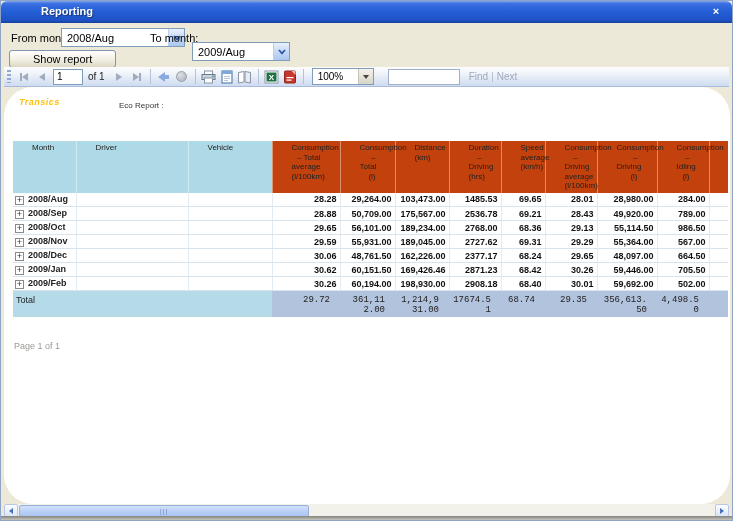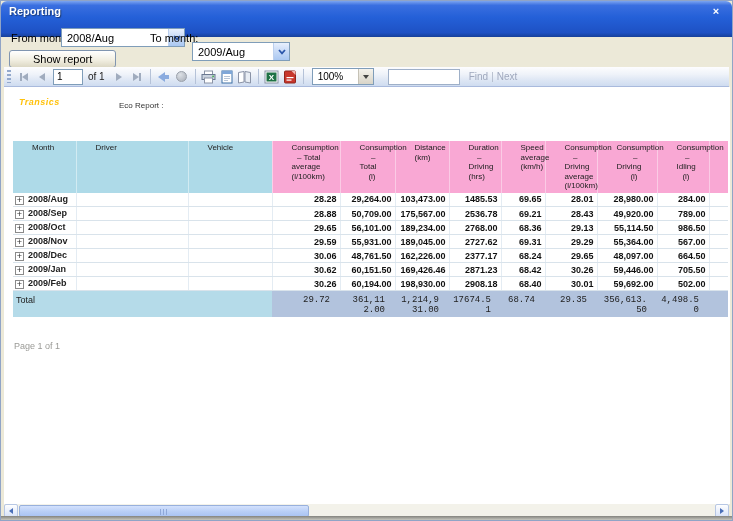--- a/index.html
+++ b/index.html
@@ -4,23 +4,24 @@
 <style>
   html,body{margin:0;padding:0;background:#cfcfc8;}
   *{box-sizing:border-box;}
   .window{
     position:relative;width:733px;height:521px;margin:0;
     background:#ece9d8;font-family:"Liberation Sans",sans-serif;
     border:1px solid #90a4c6;overflow:hidden;
   }
   
   .titlebar{
-    position:absolute;top:0;left:0;right:0;height:36px;
+    position:absolute;top:0;left:0;right:0;height:22px;
     background:linear-gradient(180deg,#7ba4f0 0%,#3a6fe0 12%,#2460d8 45%,#1e51c4 88%,#16409a 100%);
     border-radius:6px 6px 0 0;
+    padding-left:32px;
   }
   .title-text{color:#fff;font-size:11px;font-weight:bold;padding:4px 0 0 8px;text-shadow:1px 1px 1px #1a3a77;}
   .close-btn{position:absolute;right:8px;top:3px;width:16px;height:15px;color:#fff;
     font-size:11px;font-weight:bold;text-align:center;line-height:15px;cursor:default;}
   
   .filters{position:absolute;top:22px;left:0;right:0;height:44px;}
   .flabel{position:absolute;font-size:11px;color:#000;}
   .from-label{left:10px;top:9px;}
   .to-label{left:149px;top:9px;}
   .combo{position:absolute;height:19px;background:#fff;border:1px solid #7f9db9;display:flex;}
@@ -55,32 +56,32 @@
   .zoom-combo{display:flex;height:17px;border:1px solid #7f9db9;background:#fff;width:62px;margin:0 4px;}
   .zoom-text{flex:1;font-size:10px;padding:2px 0 0 5px;}
   .zoom-btn{width:15px;background:linear-gradient(180deg,#f4f2ec,#d8d4c8);border-left:1px solid #c6c2b6;
     display:flex;align-items:center;justify-content:center;}
   .zoom-arrow{width:0;height:0;border:3px solid transparent;border-bottom:none;border-top:4px solid #444;}
   .find-input{width:72px;height:16px;border:1px solid #9fb0c8;font-size:10px;padding:0 3px;margin:0 6px 0 10px;font-family:"Liberation Sans",sans-serif;}
   .find-link,.next-link{color:#9fa8bd;margin:0 3px;}
   .pipe{color:#b0b8c8;}
   .icon-svg{display:block;}
   
-  .report{position:absolute;top:86px;left:3px;right:2px;height:417px;background:#fff;overflow:hidden;}
+  .report{position:absolute;top:86px;left:3px;right:2px;height:417px;background:#fff;overflow:hidden;border-radius:29px;}
   .logo{position:absolute;left:15px;top:10px;font-size:9px;font-weight:bold;font-style:italic;
     color:#ffc20e;letter-spacing:.5px;}
   .report-title{position:absolute;left:115px;top:14px;font-size:8px;color:#333;}
   .tablewrap{position:absolute;left:9px;top:54px;width:715px;overflow:hidden;}
   table{border-collapse:collapse;table-layout:fixed;width:736px;}
   col.c0{width:63px}col.c1{width:112px}col.c2{width:84px}col.c3{width:68px}
   col.c4{width:55px}col.c5{width:54px}col.c6{width:52px}col.c7{width:44px}
   col.c8{width:52px}col.c9{width:60px}col.c10{width:52px}col.c11{width:40px}
   th{font-size:8px;font-weight:normal;color:#222;vertical-align:top;padding:2px 19px;height:42px;line-height:9.5px;}
   th.hl{background:#aedae8;text-align:left;border-right:1px solid rgba(255,255,255,.45);}
-  th.hn{background:#f9a8d4;text-align:right;white-space:pre-line;border-right:1px solid rgba(255,255,255,.4);}
+  th.hn{background:#c2410c;text-align:right;white-space:pre-line;border-right:1px solid rgba(255,255,255,.4);}
   td{font-size:9px;height:14px;padding:1px 3px;color:#111;}
   tr.data-row td{border-right:1px solid #e4ecf3;border-bottom:1px solid #d9e3eb;background:#fff;}
   tr.data-row td.monthcell{padding-left:2px;white-space:nowrap;}
   .mon{font-weight:bold;color:#222;}
   .expand{display:inline-block;width:9px;height:9px;border:1px solid #8a8a8a;background:#fff;color:#333;
     font-size:9px;line-height:7px;text-align:center;margin-right:4px;vertical-align:-1px;font-weight:normal;}
   td.num{text-align:right;font-weight:bold;white-space:nowrap;}
   tr.total-row td{height:26px;vertical-align:top;padding-top:4px;}
   td.tl{background:#b5dbe9;font-weight:normal;color:#222;}
   td.tn{background:#b2c3dd;text-align:right;padding-right:10px;word-break:break-all;font-weight:normal;color:#222;font-family:Liberation Mono, monospace;}

